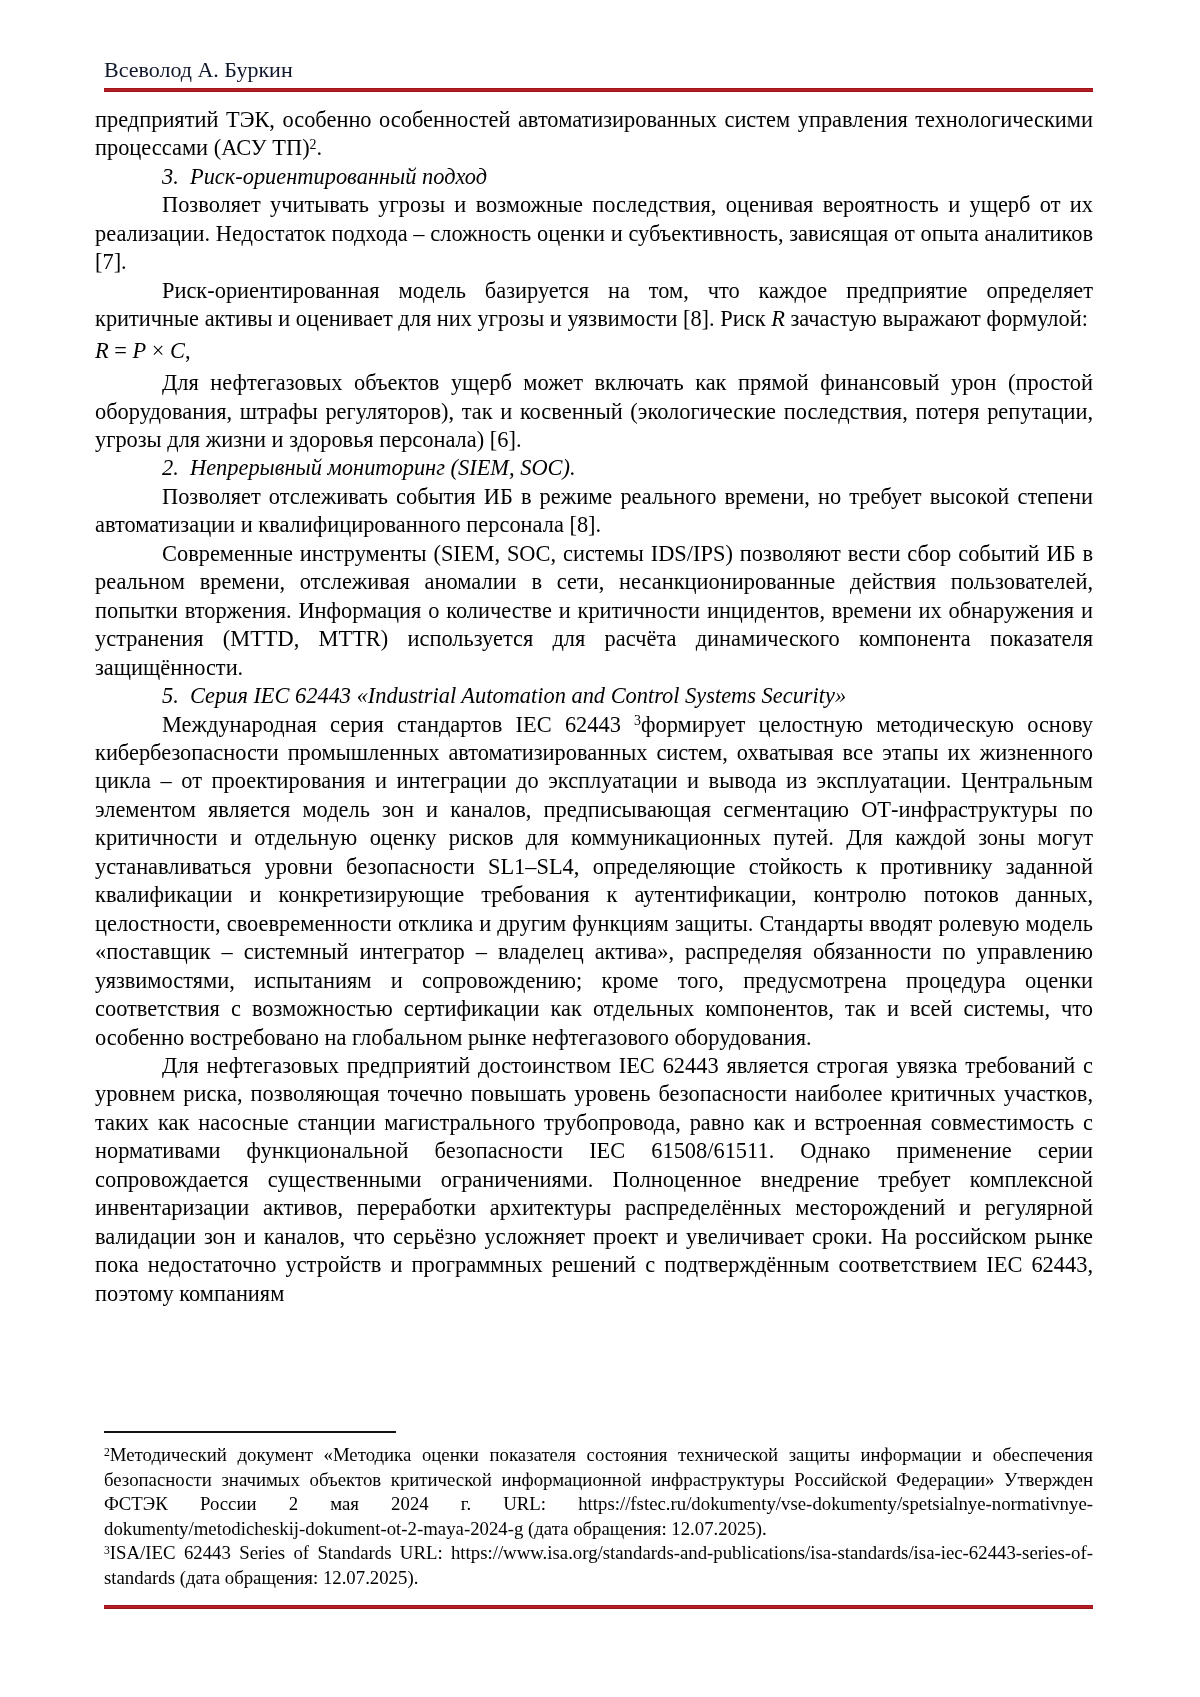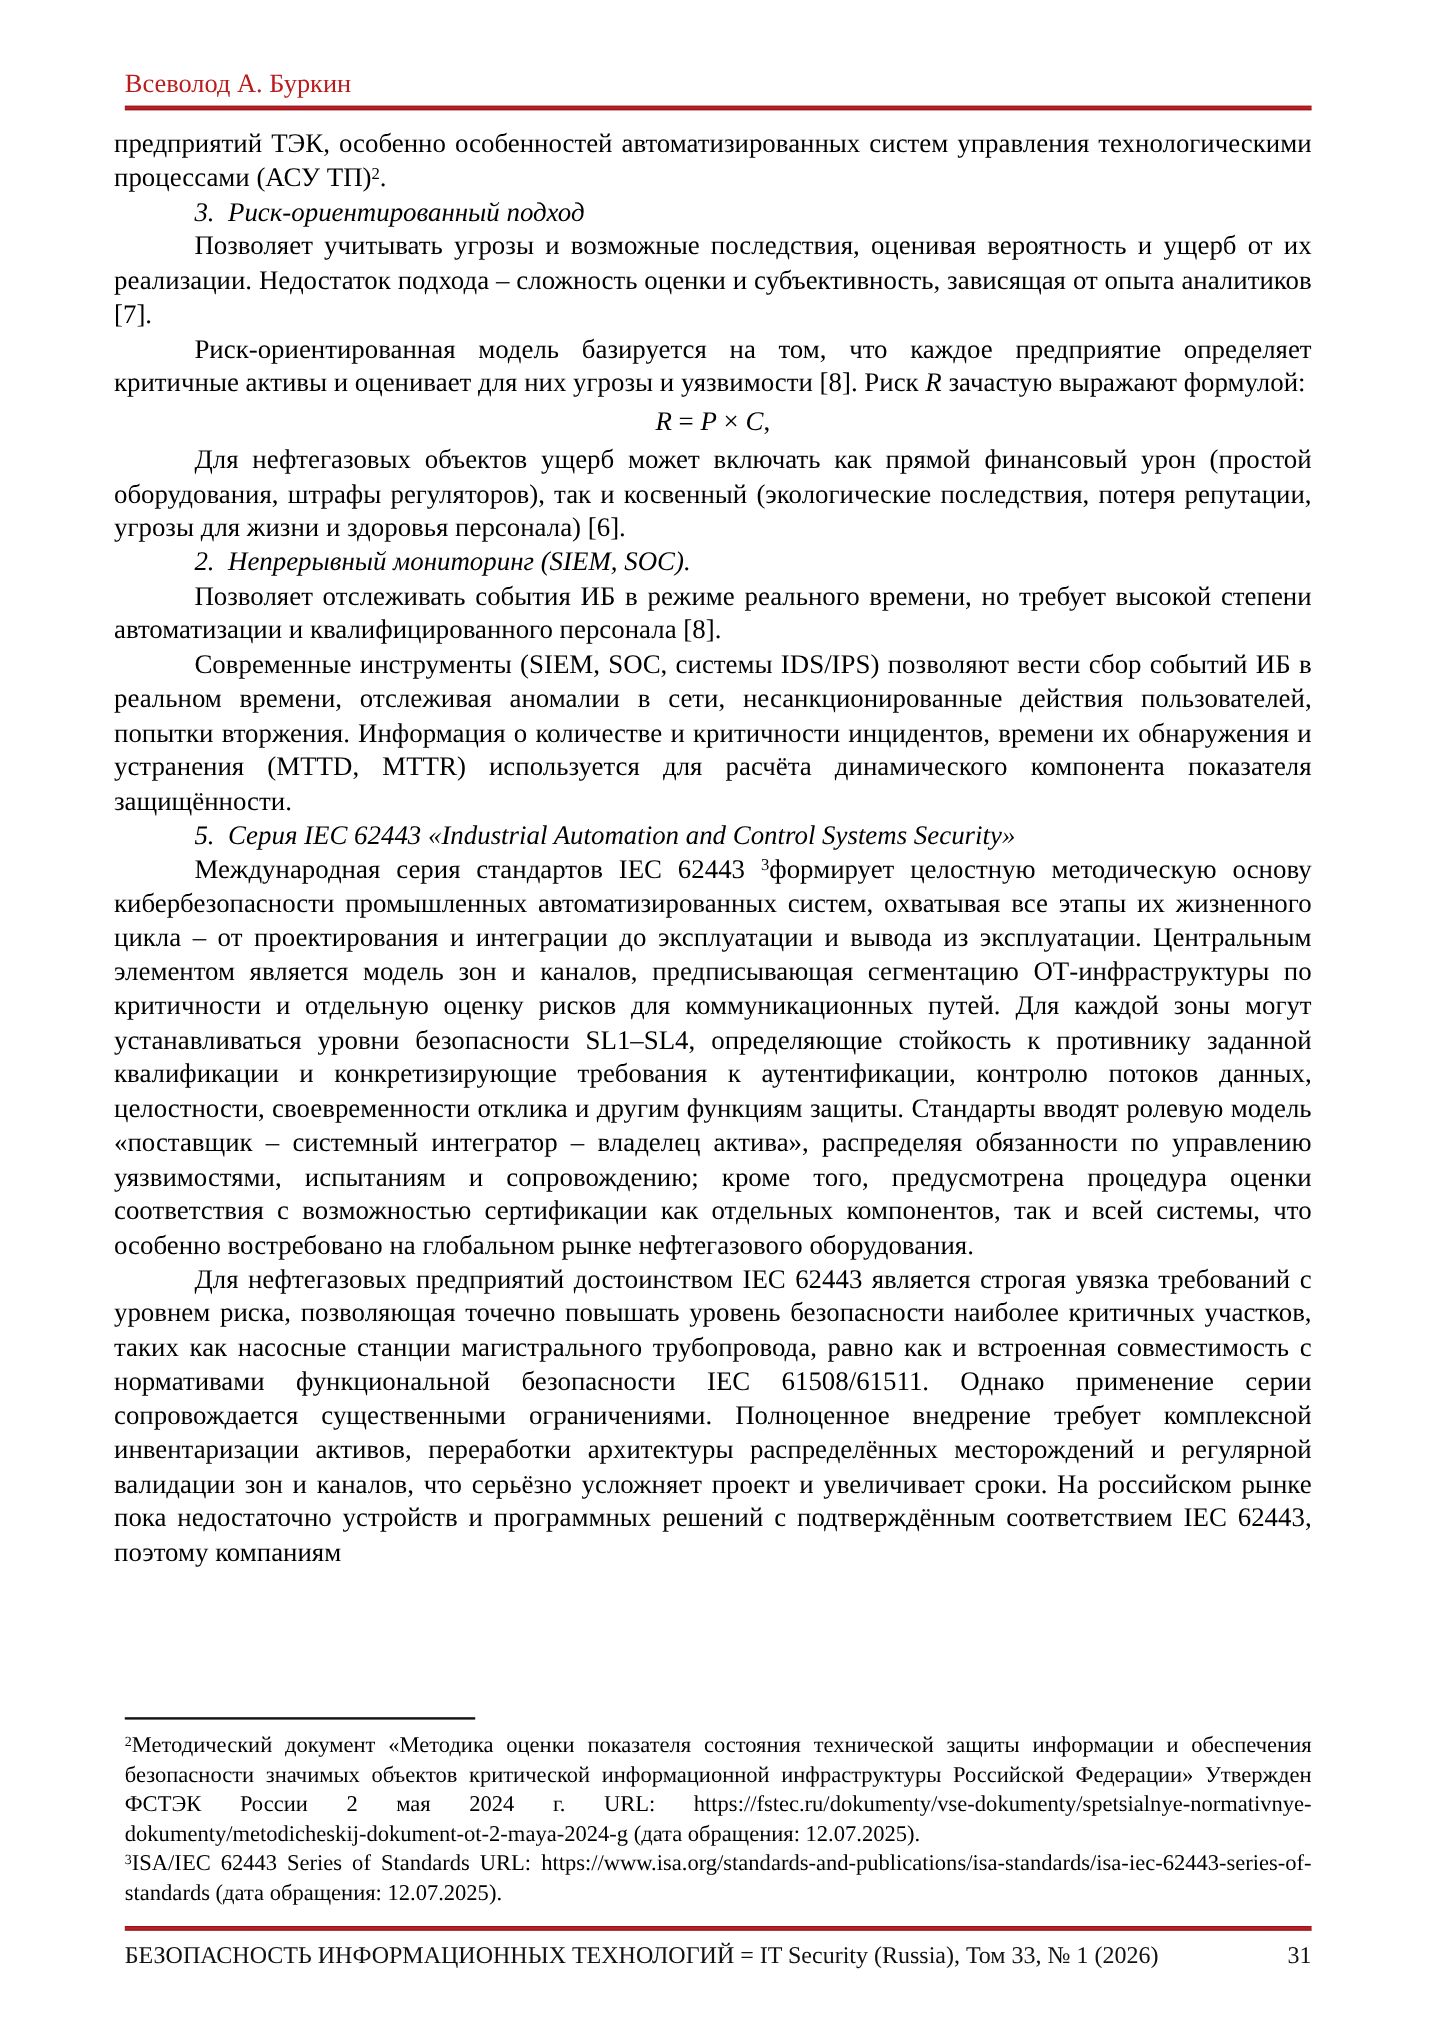--- a/index.html
+++ b/index.html
@@ -11,21 +11,21 @@
     font-family: "Liberation Serif", "DejaVu Serif", serif;
     color: #000000;
     overflow: hidden;
   }
   
   .running-head {
     position: absolute;
     left: 104px; top: 58px;
     font-size: 22px;
     line-height: 24px;
-    color: #b91c1c;
+    color: #0f172a;
     text-align: center;
   }
   .head-rule {
     position: absolute;
     left: 104px; right: 107px; top: 88px;
     height: 4px;
     background: linear-gradient(#8c1116, #c4222a 45%, #8c1116);
   }
   
   .article-body {
@@ -35,21 +35,20 @@
     line-height: 28.45px;
     text-align: justify;
     text-justify: inter-word;
   }
   .blk { margin: 0; }
   .blk.p  { text-indent: 67px; }
   .blk.p.noindent { text-indent: 0; }
   .blk.h  { text-indent: 67px; font-style: italic; }
   .blk.formula {
     text-indent: 0;
-    text-align: center;
     margin: 3px 0 4px 0;
   }
   .i { font-style: italic; }
   sup.sp {
     font-size: 0.62em;
     line-height: 0;
     position: relative;
     top: -0.45em;
     vertical-align: baseline;
   }
@@ -112,18 +111,14 @@
 
   <div class="fn-rule"></div>
 
   <div class="footnotes">
       <div class="footnote"><sup class="sp">2</sup><span>Методический документ «Методика оценки показателя состояния технической защиты информации и обеспечения безопасности значимых объектов критической информационной инфраструктуры Российской Федерации» Утвержден ФСТЭК России 2 мая 2024 г. URL: https://fstec.ru/dokumenty/vse-dokumenty/spetsialnye-normativnye-dokumenty/metodicheskij-dokument-ot-2-maya-2024-g (дата обращения: 12.07.2025).</span></div>
       <div class="footnote"><sup class="sp">3</sup><span>ISA/IEC 62443 Series of Standards URL: https://www.isa.org/standards-and-publications/isa-standards/isa-iec-62443-series-of-standards (дата обращения: 12.07.2025).</span></div>
     </div>
 
   <div class="footer-rule"></div>
 
-  <div class="journal-footer">
-    <span>БЕЗОПАСНОСТЬ ИНФОРМАЦИОННЫХ ТЕХНОЛОГИЙ = IT Security (Russia), Том 33, № 1 (2026)</span>
-    <span>31</span>
-  </div>
 
 </div>
 
 </body></html>

